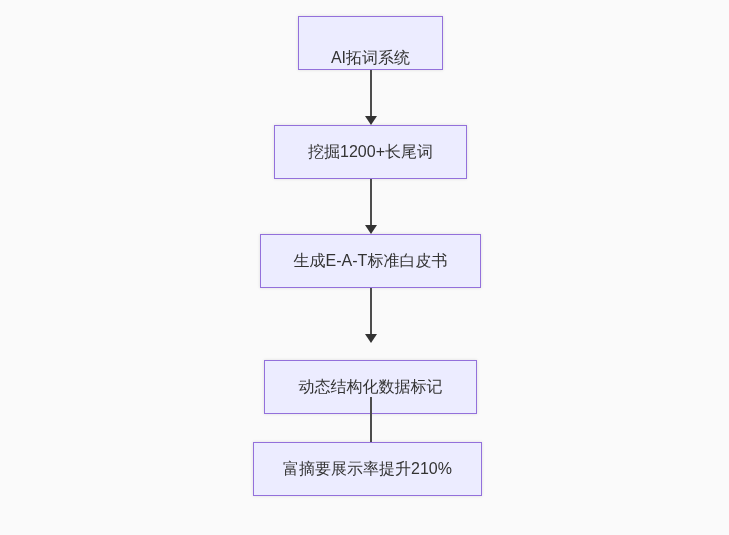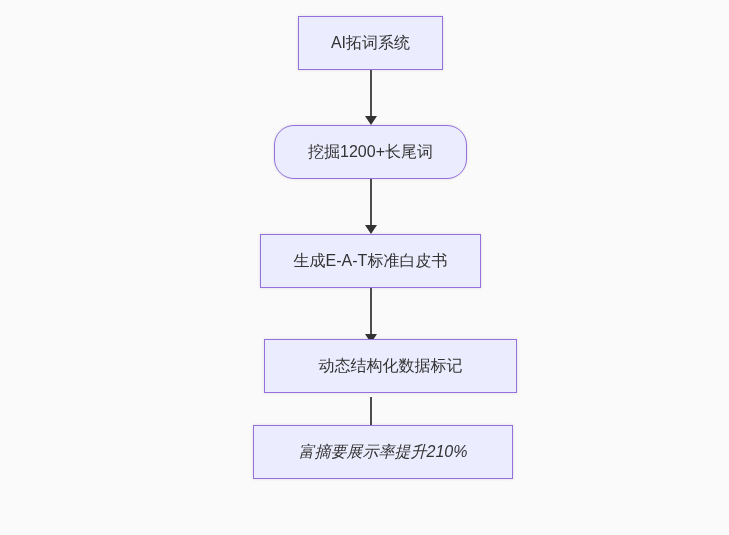--- a/index.html
+++ b/index.html
@@ -25,25 +25,25 @@
     background: #ececff;
     border: 1px solid #9370db;
     box-shadow: 0 0 3px rgba(0,0,0,0.12);
     display: flex;
     align-items: center;
     justify-content: center;
     color: #333333;
     font-size: 16px;
     white-space: nowrap;
   }
-  .node-1 { left: 298px; top: 16px;  width: 145px; }
-  .node-2 { left: 274px; top: 125px; width: 193px; border-radius: 20px; }
+  .node-1 { left: 298px; top: 16px;  width: 145px; align-items: flex-end; }
+  .node-2 { left: 274px; top: 125px; width: 193px; }
   .node-3 { left: 260px; top: 234px; width: 221px; text-align: center; }
-  .node-4 { left: 264px; top: 339px; width: 253px; }
-  .node-5 { left: 253px; top: 425px; width: 260px; font-style: italic; }
+  .node-4 { left: 264px; top: 360px; width: 213px; }
+  .node-5 { left: 253px; top: 442px; width: 229px; }
 
   .arrow {
     position: absolute;
     left: 364px;
     width: 13px;
     display: flex;
     flex-direction: column;
     align-items: center;
   }
   .arrow-1 { top: 70px;  height: 55px; }

